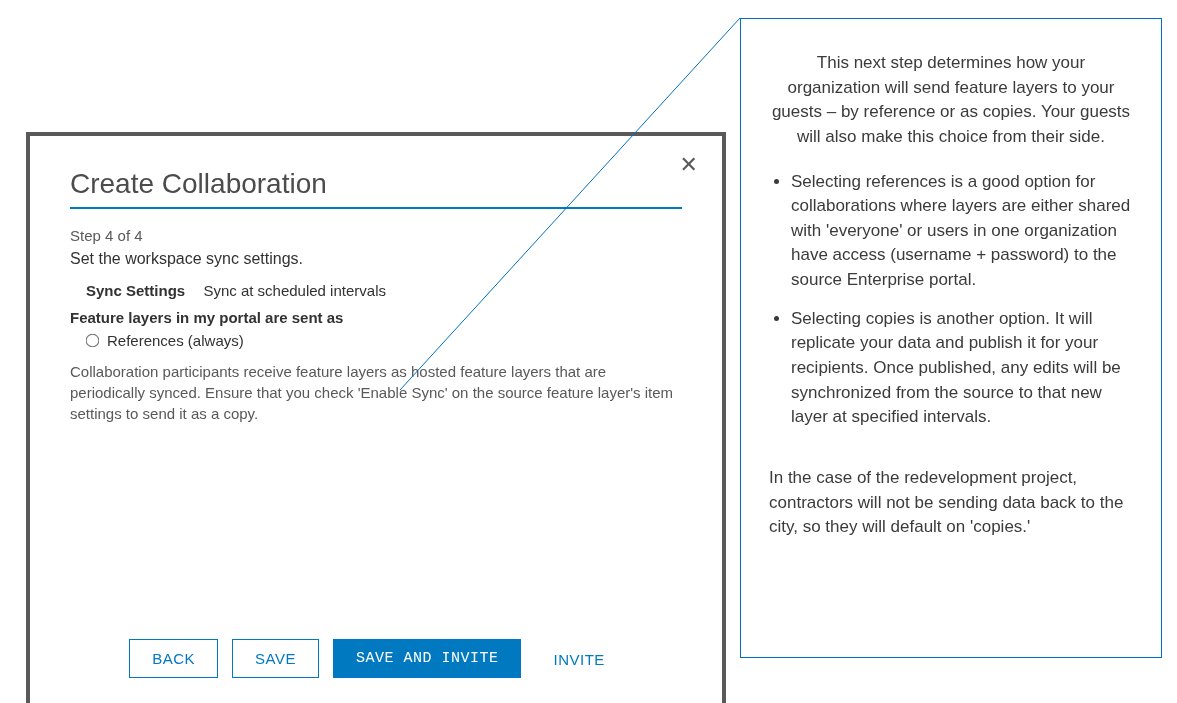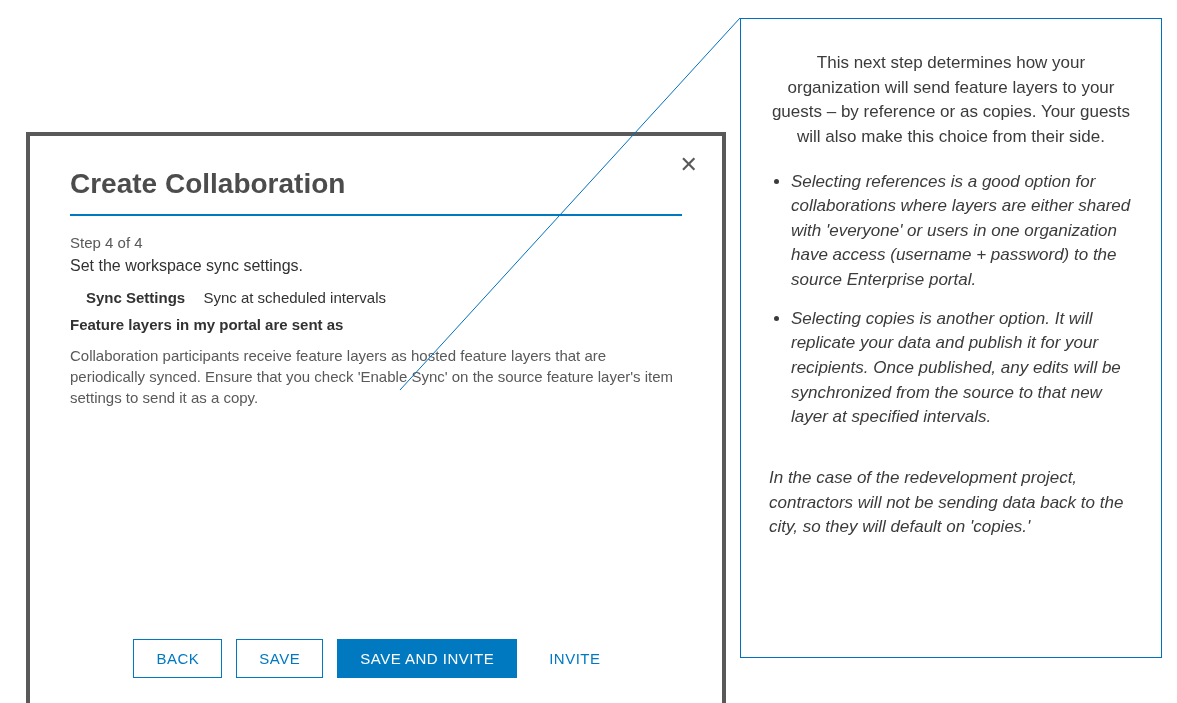--- a/index.html
+++ b/index.html
@@ -29,23 +29,23 @@
     position: absolute;
     top: 18px;
     right: 24px;
     font-size: 22px;
     color: #5a5a5a;
     cursor: pointer;
     line-height: 1;
   }
   .dialog-title {
     font-size: 28px;
-    font-weight: 700;
+    font-weight: 400;
     color: #4c4c4c;
-    margin-bottom: 14px;
+    margin-bottom: 7px;
   }
   .title-rule {
     height: 2px;
     background: #0079c1;
     margin-bottom: 14px;
   }
   .step {
     font-size: 15px;
     color: #595959;
     margin-bottom: 6px;
@@ -97,40 +97,41 @@
     margin-top: 12px;
   }
   .copies-desc .underline { }
   .button-bar {
     position: absolute;
     bottom: 26px;
     left: 0;
     right: 0;
     display: flex;
     justify-content: center;
-    align-items: center;
+    align-items: flex-end;
     gap: 14px;
   }
   .btn {
     font-size: 15px;
     letter-spacing: 0.5px;
     padding: 10px 22px;
     cursor: pointer;
     font-family: inherit;
     text-align: center;
   }
   .btn-outline {
     border: 1px solid #0079c1;
     background: #ffffff;
     color: #0079c1;
   }
   .btn-primary {
     border: 1px solid #0079c1;
     background: #0079c1;
     color: #ffffff;
+    font-family: Liberation Mono, monospace;
   }
   .btn-link {
     border: none;
     background: transparent;
     color: #0079c1;
     padding: 10px 18px;
   }
   
   .callout-line {
     position: absolute;
@@ -151,43 +152,45 @@
     line-height: 1.45;
   }
   .side-panel .intro {
     text-align: center;
     margin-bottom: 20px;
   }
   .side-panel ul {
     list-style: disc;
     padding-left: 22px;
     margin-bottom: 36px;
-    font-style: italic;
   }
   .side-panel li { margin-bottom: 14px; }
   .side-panel .scenario {
-    font-style: italic;
   }
 </style>
 </head>
 <body>
 
 <div class="dialog-wrap">
   <div class="dialog">
     <span class="close-btn">✕</span>
     <h1 class="dialog-title">Create Collaboration</h1>
     <div class="title-rule"></div>
     <div class="step">Step 4 of 4</div>
     <div class="subtitle">Set the workspace sync settings.</div>
     <div class="sync-row">
       <span class="sync-label">Sync Settings</span>
       <span>Sync at scheduled intervals</span>
     </div>
     <div class="radio-group-title">Feature layers in my portal are sent as</div>
 
+    <label class="radio-row">
+      <input type="radio" name="sendas" style="">
+      <span>References (always)</span>
+    </label>
 
     <div class="copies-desc">
       <span>Collaboration participants receive feature layers as hosted feature layers that are periodically synced. Ensure that you check '</span><span class="underline">Enable Sync</span><span>' on the source feature layer's item settings to send it as a copy.</span>
     </div>
 
     <div class="button-bar">
       <button class="btn btn-outline">BACK</button>
       <button class="btn btn-outline">SAVE</button>
       <button class="btn btn-primary">SAVE AND INVITE</button>
       <button class="btn btn-link">INVITE</button>

